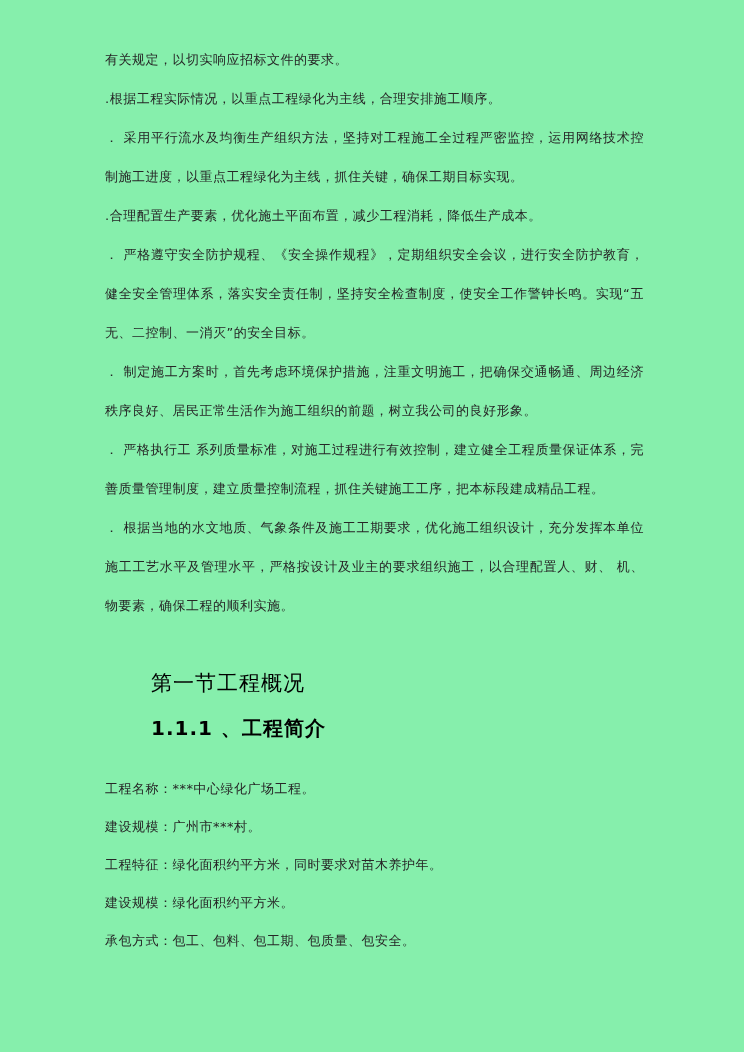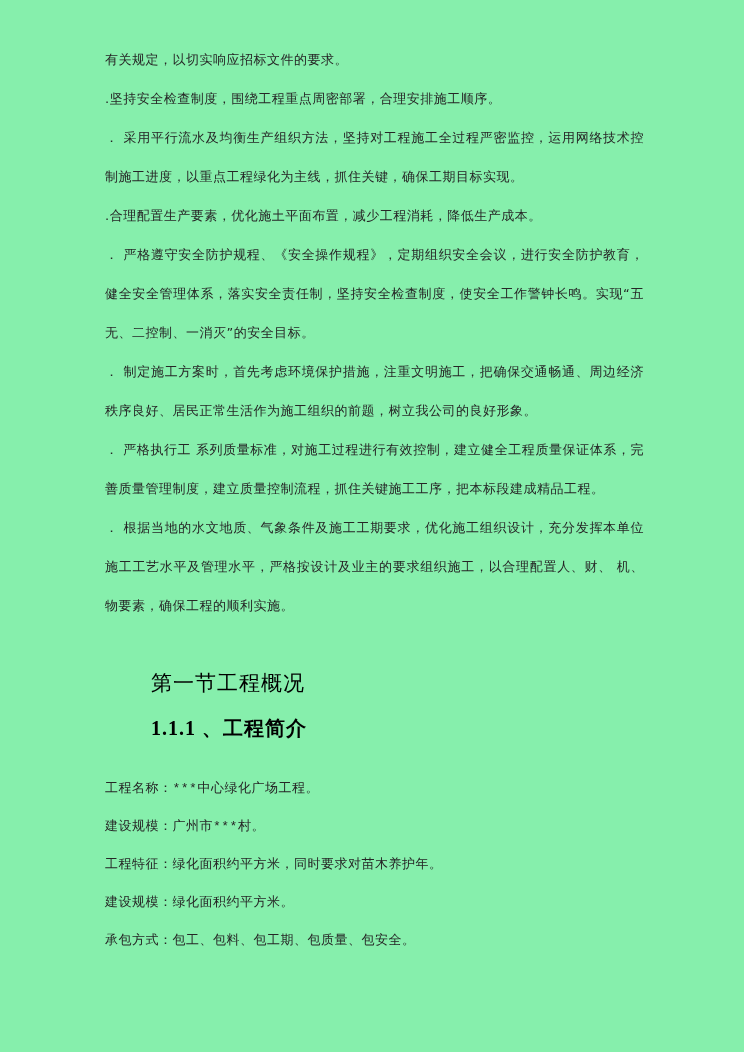--- a/index.html
+++ b/index.html
@@ -35,41 +35,39 @@
     color: #000000;
     margin: 44px 0 0 0;
     letter-spacing: 1px;
   }
   .h-sub {
     font-size: 20px;
     font-weight: 700;
     color: #000000;
     margin: 18px 0 0 0;
     letter-spacing: 1px;
-    font-family: Liberation Serif, serif;
   }
   .details {
     margin-top: 28px;
-    font-family: Liberation Mono, monospace;
   }
   .detail {
     font-size: 13px;
     line-height: 38px;
     margin: 0;
     font-weight: 400;
     letter-spacing: 0.5px;
   }
 </style>
 </head>
 <body>
 
 <div class="page">
 
   <p class="para">有关规定，以切实响应招标文件的要求。</p>
-  <p class="para">.坚持安全检查制度，围绕工程重点周密部署，合理安排施工顺序。</p>
+  <p class="para">.根据工程实际情况，以重点工程绿化为主线，合理安排施工顺序。</p>
   <p class="para">． 采用平行流水及均衡生产组织方法，坚持对工程施工全过程严密监控，运用网络技术控制施工进度，以重点工程绿化为主线，抓住关键，确保工期目标实现。</p>
   <p class="para">.合理配置生产要素，优化施土平面布置，减少工程消耗，降低生产成本。</p>
   <p class="para">． 严格遵守安全防护规程、《安全操作规程》，定期组织安全会议，进行安全防护教育，健全安全管理体系，落实安全责任制，坚持安全检查制度，使安全工作警钟长鸣。实现“五无、二控制、一消灭”的安全目标。</p>
   <p class="para">． 制定施工方案时，首先考虑环境保护措施，注重文明施工，把确保交通畅通、周边经济秩序良好、居民正常生活作为施工组织的前题，树立我公司的良好形象。</p>
   <p class="para">． 严格执行工  系列质量标准，对施工过程进行有效控制，建立健全工程质量保证体系，完善质量管理制度，建立质量控制流程，抓住关键施工工序，把本标段建成精品工程。</p>
   <p class="para">． 根据当地的水文地质、气象条件及施工工期要求，优化施工组织设计，充分发挥本单位施工工艺水平及管理水平，严格按设计及业主的要求组织施工，以合理配置人、财、 机、 物要素，确保工程的顺利实施。</p>
 
   <div class="headings">
     <h1 class="h-section">第一节工程概况</h1>
     <h2 class="h-sub">1.1.1 、工程简介</h2>

